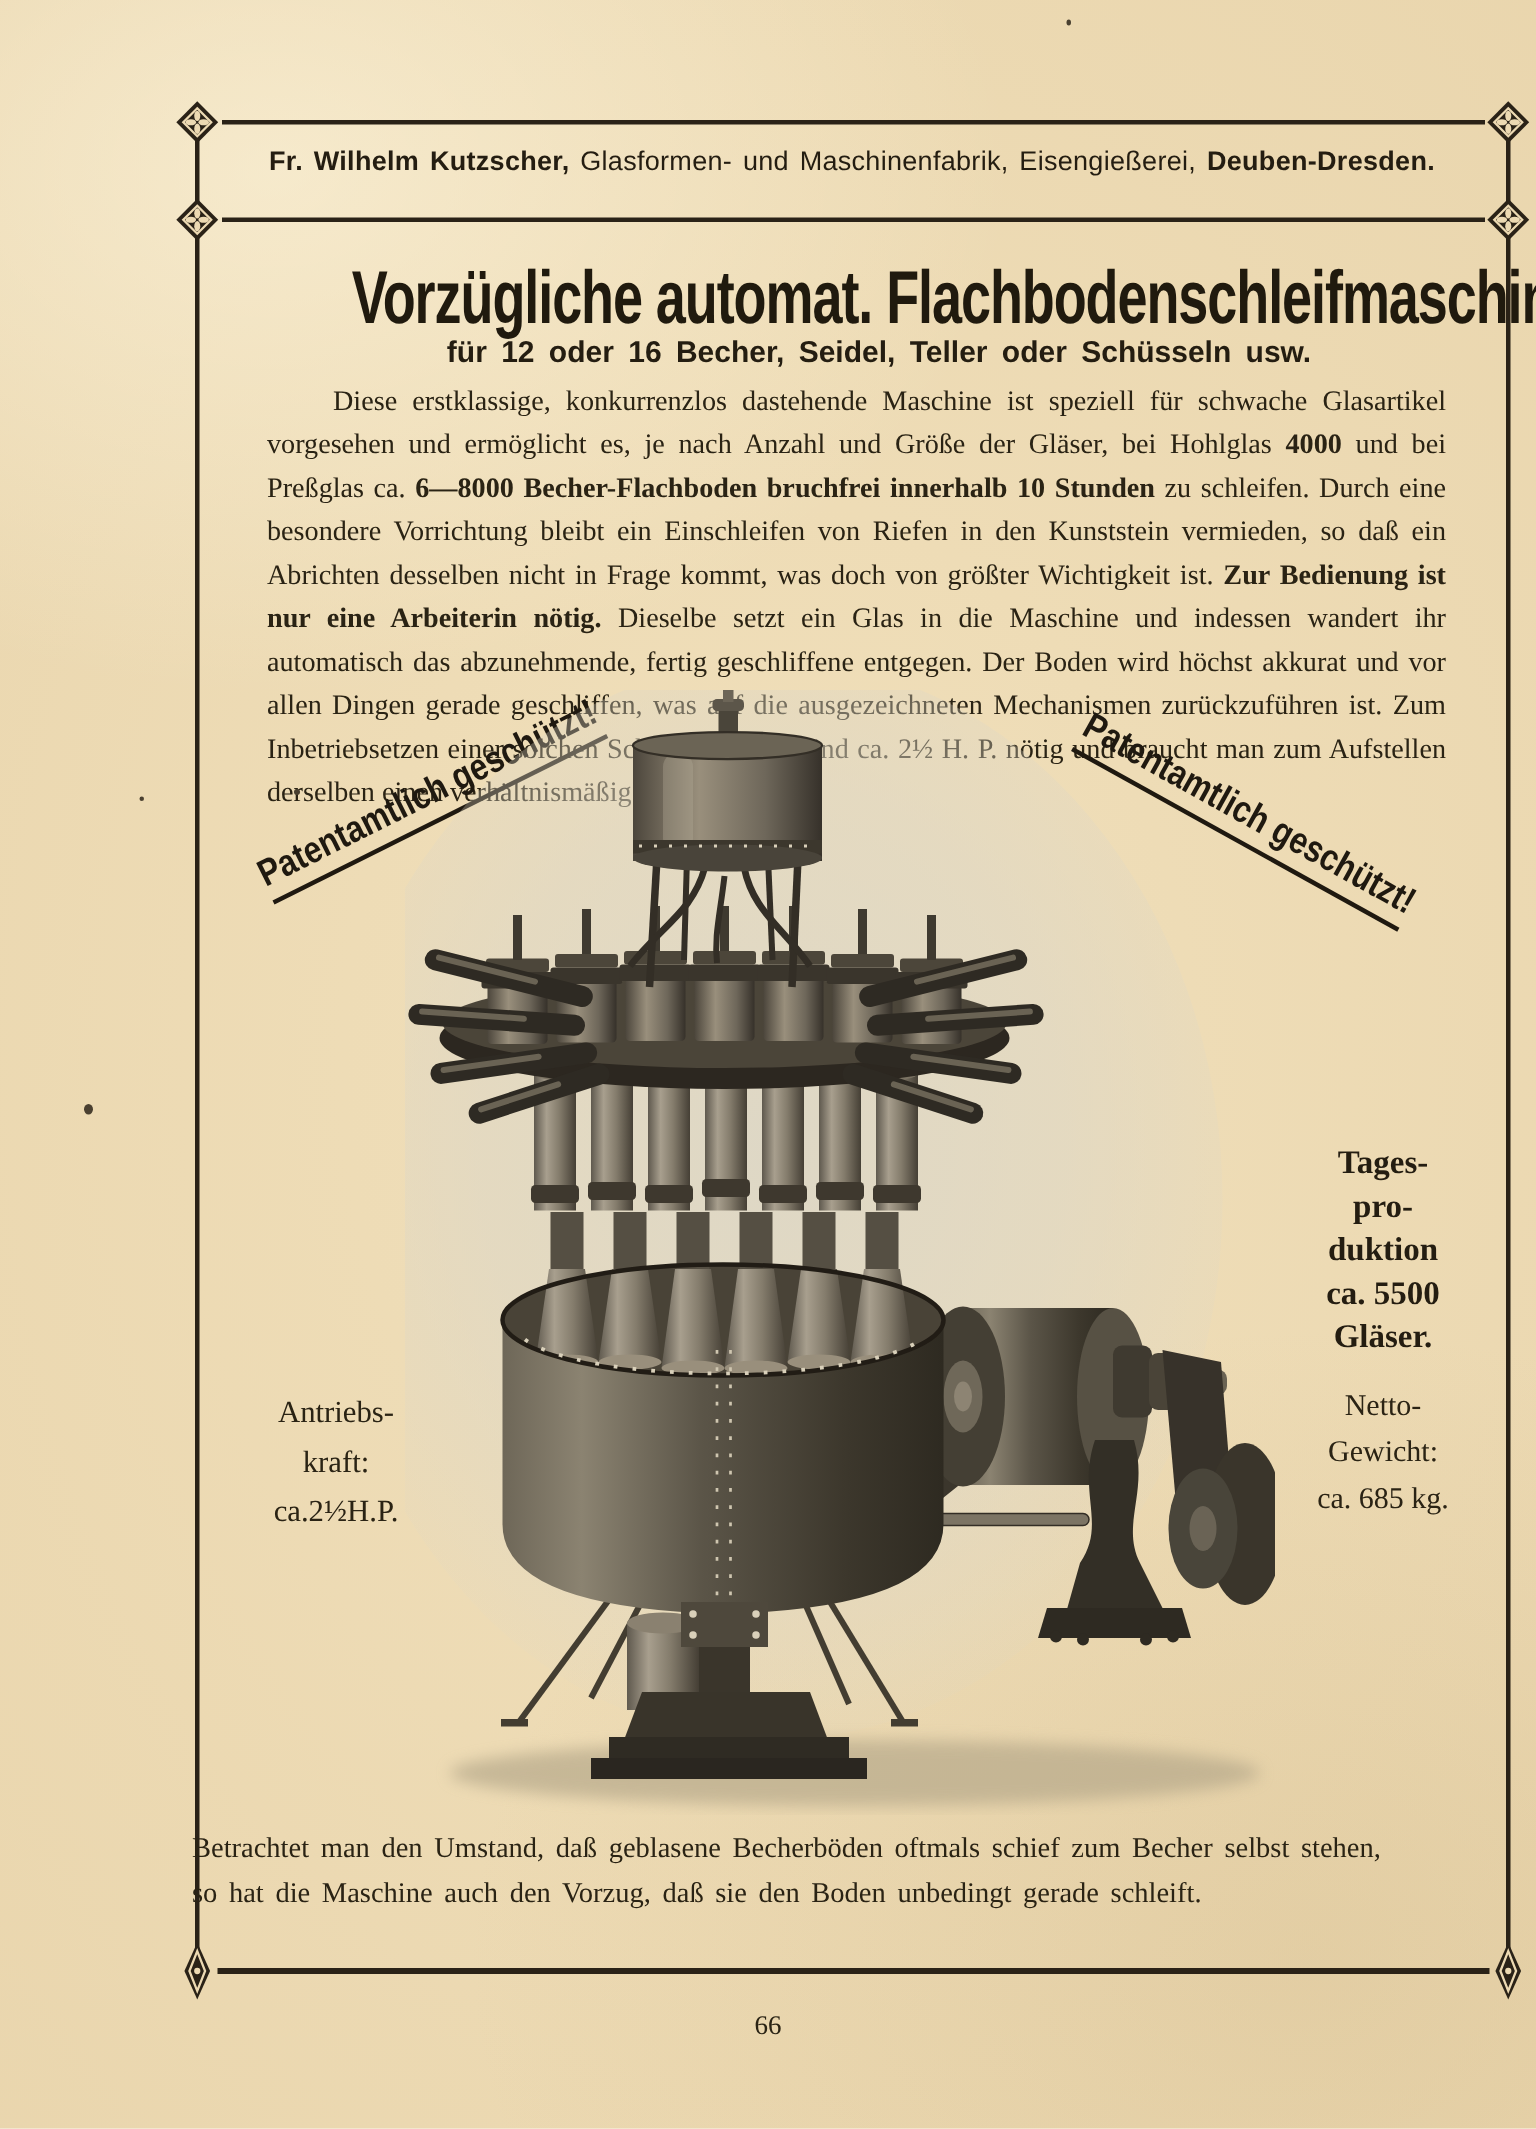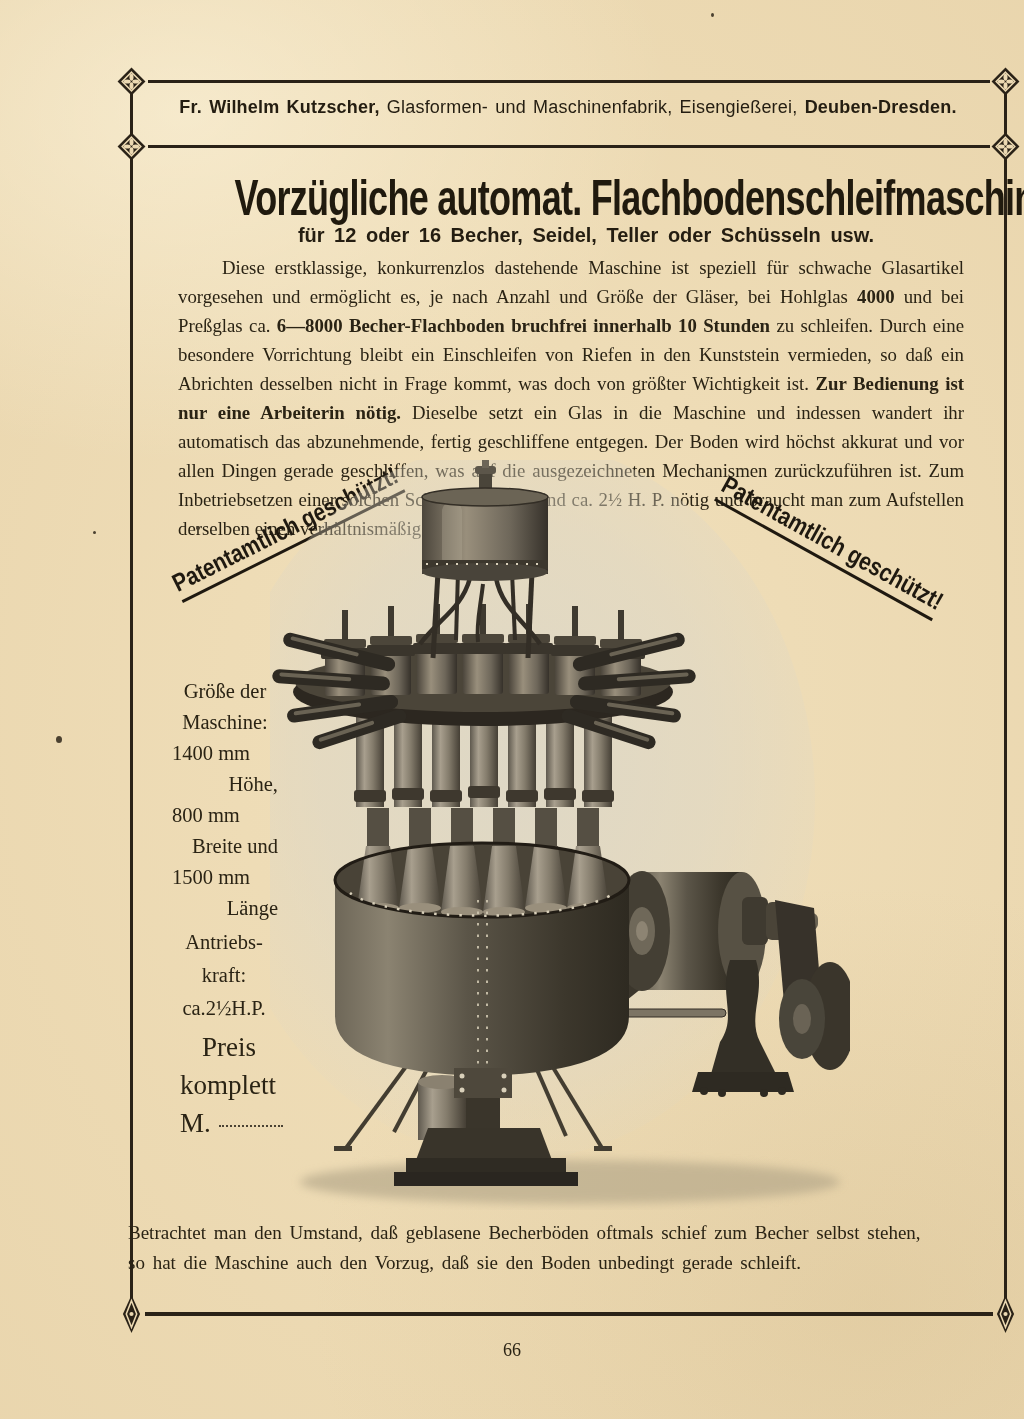--- a/index.html
+++ b/index.html
@@ -380,44 +380,41 @@
       <rect x="212" y="0" width="7" height="8" fill="#6c6557"></rect>
       <rect x="152" y="36" width="126" height="78" fill="url(#canG)"></rect>
       <rect x="172" y="42" width="20" height="66" rx="9" fill="#b5ab97" opacity=".35"></rect>
       <ellipse cx="215" cy="37" rx="63" ry="9" fill="#6b6455" stroke="#332e26" stroke-width="1.5"></ellipse>
       <rect x="152" y="100" width="126" height="9" fill="#3c372d"></rect>
       <ellipse cx="215" cy="112" rx="63" ry="9" fill="#49443a"></ellipse>
       <path d="M156 104 L 274 104" stroke="#d9d0ba" stroke-width="2" stroke-dasharray="2 8" fill="none"></path>
     </g>
   </svg>
 
-  <div class="size-block">
-    <div class="c">Größe der</div>
-    <div class="c">Maschine:</div>
-    <div class="l">1400 mm</div>
-    <div class="r">Höhe,</div>
-    <div class="l">800 mm</div>
-    <div class="r">Breite und</div>
-    <div class="l">1500 mm</div>
-    <div class="r">Länge</div>
-  </div>
 
   <div class="power-block">
     <div>Antriebs-</div>
     <div>kraft:</div>
     <div>ca.2½H.P.</div>
   </div>
 
-  <div class="price-block">
-    <div class="ind">Preis</div>
-    <div>komplett</div>
-    <div><span>M.</span><span class="price-dots"></span></div>
+
+  <div class="production-block">
+    <div>Tages-</div>
+    <div>pro-</div>
+    <div>duktion</div>
+    <div>ca. 5500</div>
+    <div>Gläser.</div>
   </div>
 
-
+  <div class="weight-block">
+    <div>Netto-</div>
+    <div>Gewicht:</div>
+    <div>ca. 685 kg.</div>
+  </div>
 
   <div class="footer-note">
     <div>Betrachtet man den Umstand, daß geblasene Becherböden oftmals schief zum Becher selbst stehen,</div>
     <div>so hat die Maschine auch den Vorzug, daß sie den Boden unbedingt gerade schleift.</div>
   </div>
 
   <div class="page-number">66</div>
 
   <div class="speck" style="left:56px; top:736px; width:6px; height:7px;"></div>
   <div class="speck" style="left:93px; top:531px; width:3px; height:3px;"></div>

